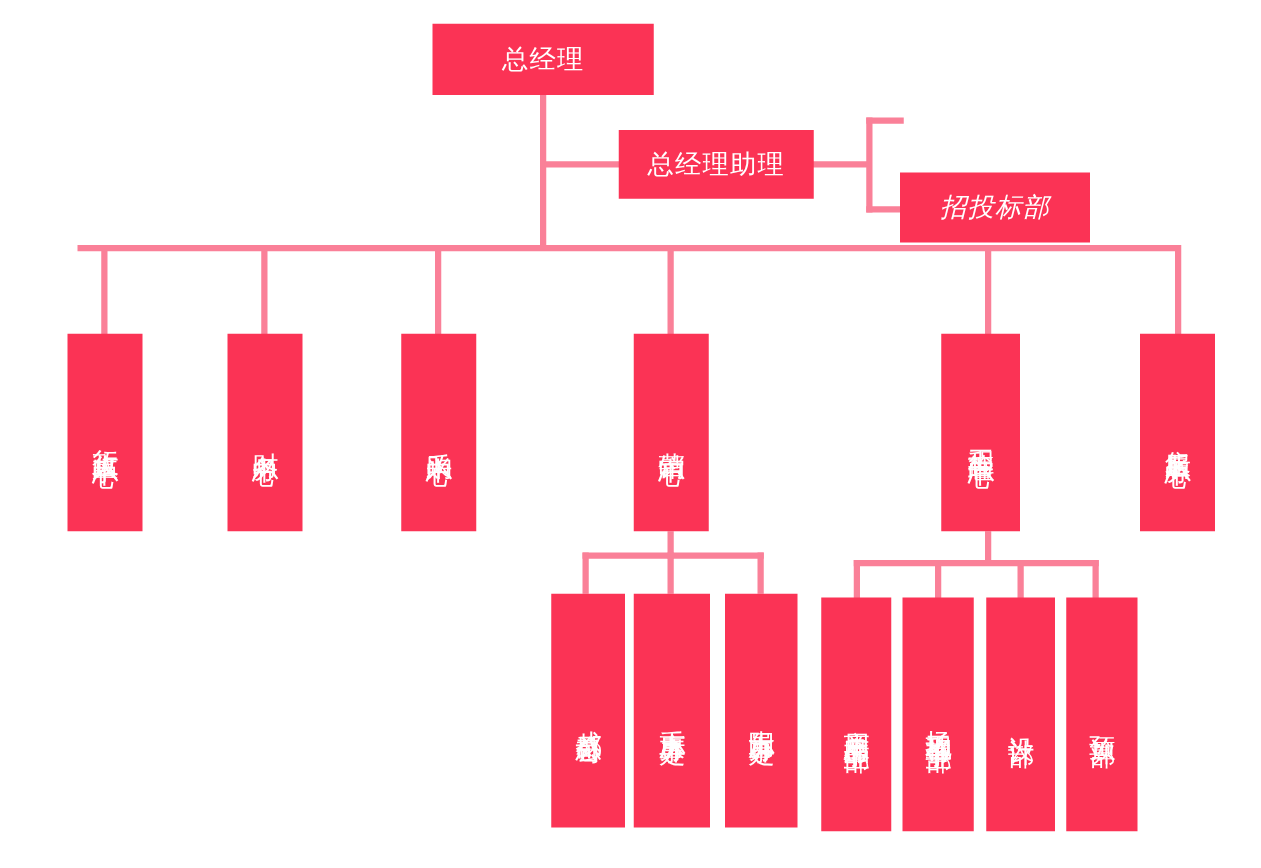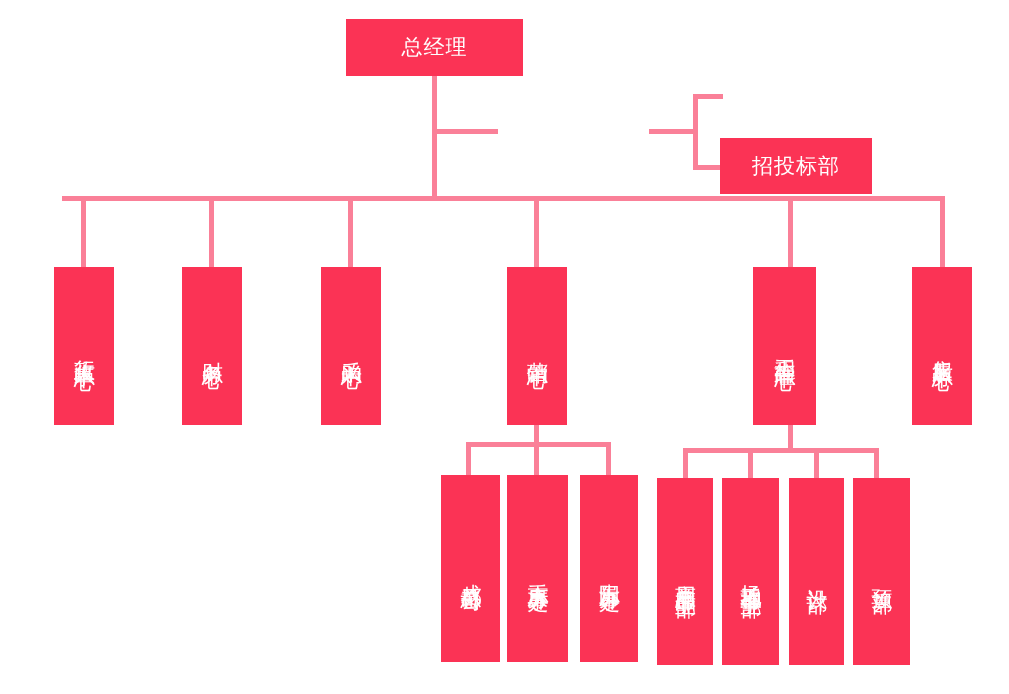--- a/index.html
+++ b/index.html
@@ -84,23 +84,26 @@
   <div class="conn" style="left:683px; top:448px; width:196px; height:5px;"></div>
   <div class="conn" style="left:683px; top:448px; width:5px; height:32px;"></div>
   <div class="conn" style="left:748px; top:448px; width:5px; height:32px;"></div>
   <div class="conn" style="left:814px; top:448px; width:5px; height:32px;"></div>
   <div class="conn" style="left:874px; top:448px; width:5px; height:32px;"></div>
 
   <div class="node horiz" style="left:346px; top:19px; width:177px; height:57px;">
     <span class="label">总经理</span>
   </div>
 
+  <div class="node horiz" style="left:495px; top:104px; width:156px; height:55px;">
+    <span class="label">总经理助理</span>
+  </div>
 
 
-  <div class="node horiz" style="left:720px; top:138px; width:152px; height:56px;">
+  <div class="node horiz" style="left:720px; top:138px; width:152px; height:56px;font-style:italic;">
     <span class="label">招投标部</span>
   </div>
 
   <div class="node vert" style="left:54px; top:267px; width:60px; height:158px;">
     <span class="label">行政人事中心</span>
   </div>
 
   <div class="node vert" style="left:182px; top:267px; width:60px; height:158px;">
     <span class="label">财务中心</span>
   </div>

